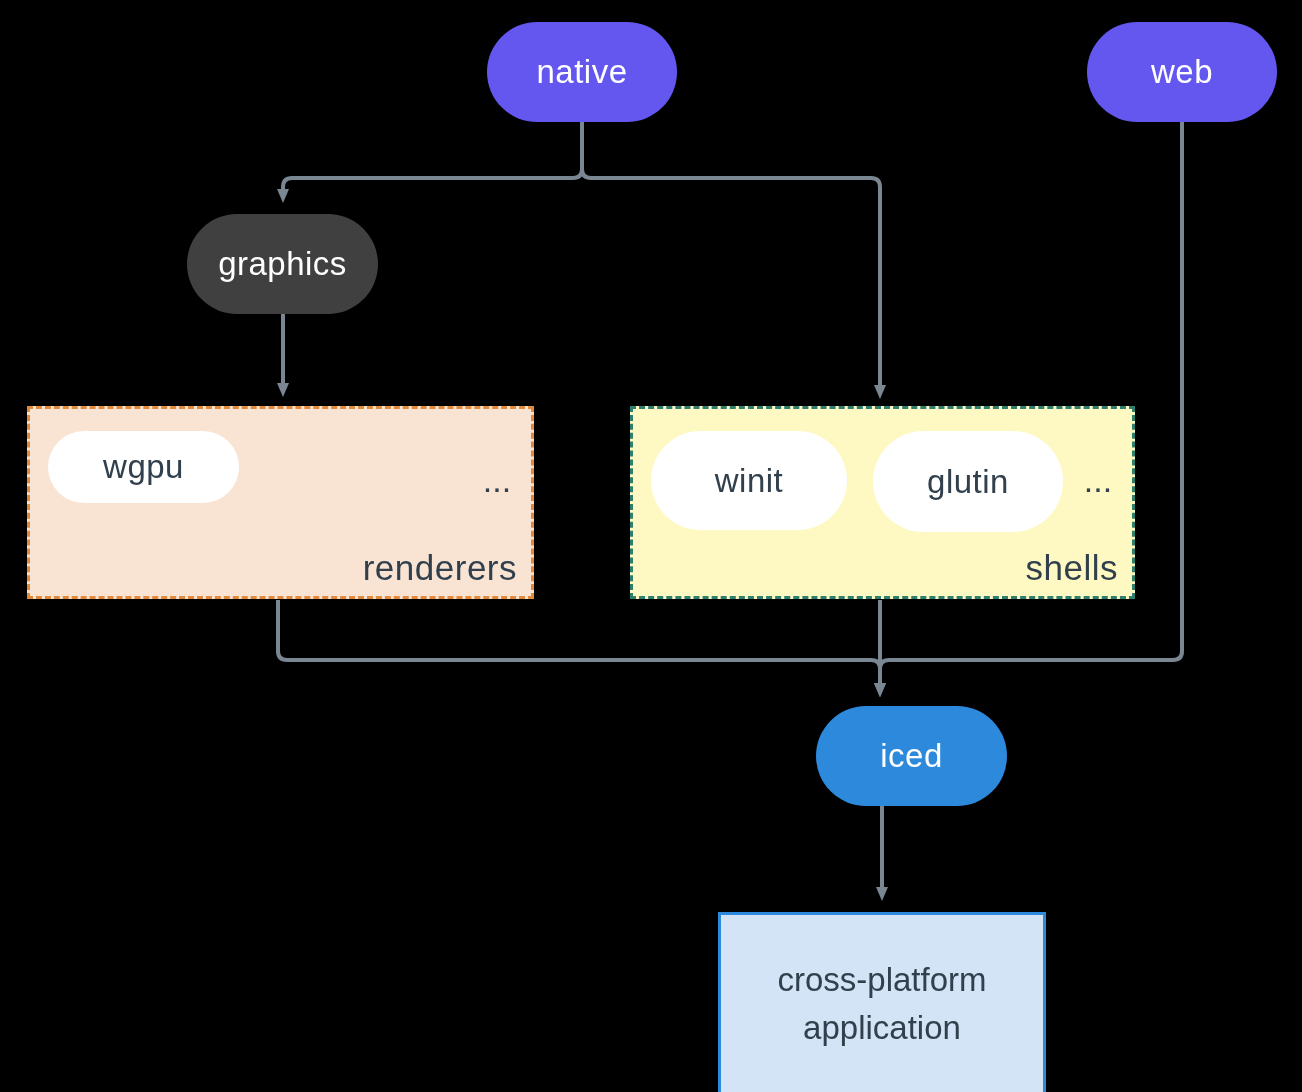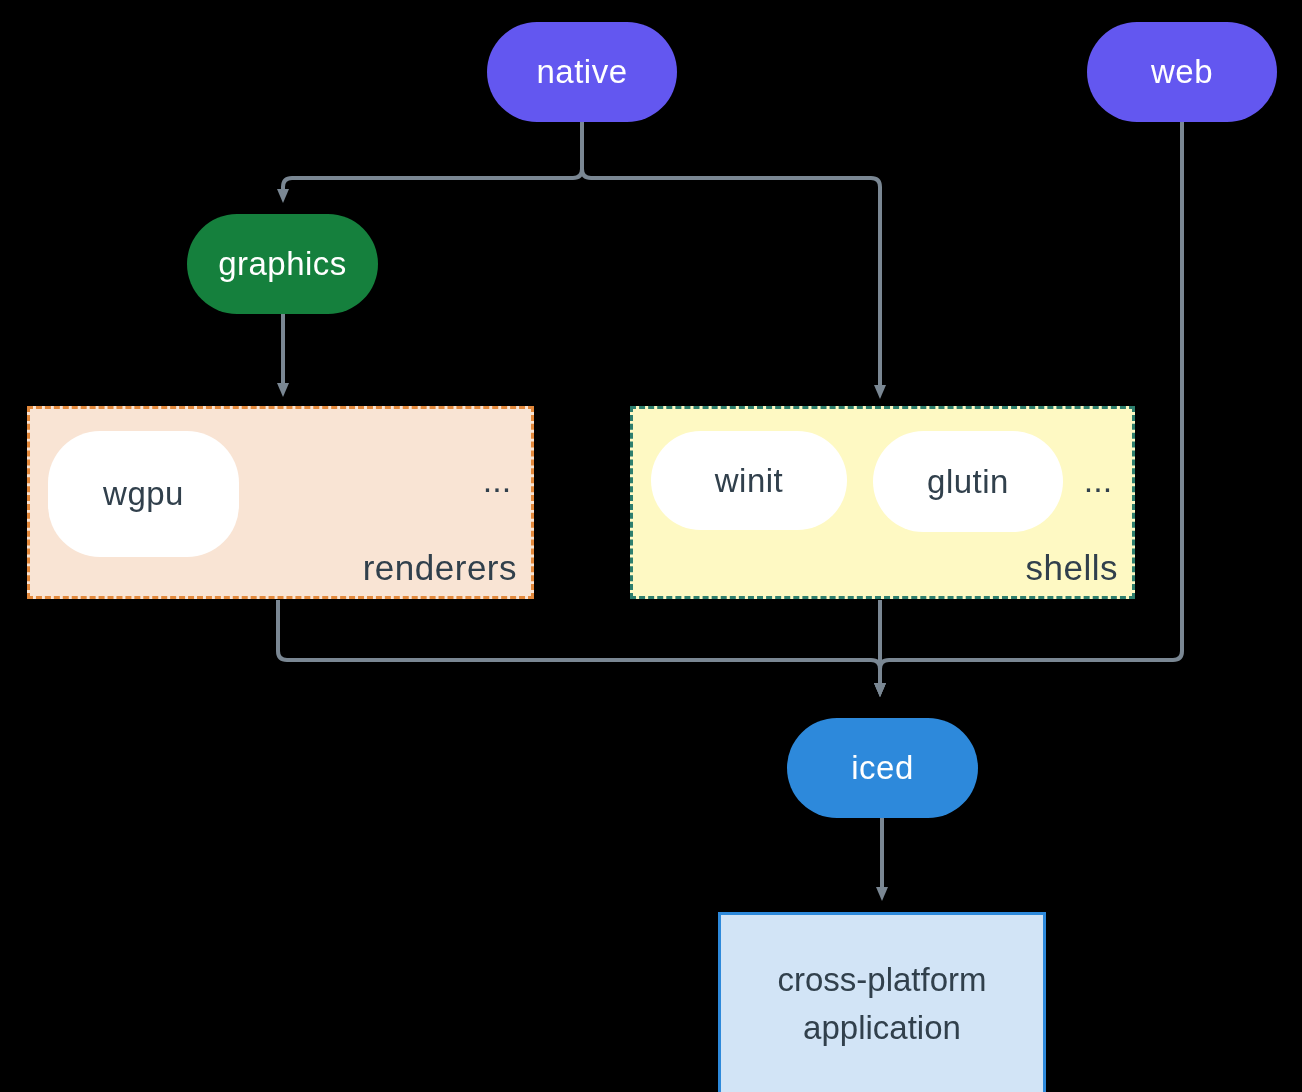--- a/index.html
+++ b/index.html
@@ -17,21 +17,21 @@
   .pill {
     position: absolute;
     border-radius: 52px;
     display: flex;
     align-items: center;
     justify-content: center;
     font-size: 33px;
     letter-spacing: 0.5px;
   }
   .pill.purple { background: #6357F0; color: #FFFFFF; }
-  .pill.orange { background: #15803d; color: #FFFFFF; }
+  .pill.orange { background: #404040; color: #FFFFFF; }
   .pill.blue   { background: #2D89DB; color: #FFFFFF; }
   .pill.white  { background: #FFFFFF; color: #31404C; }
   .group { position: absolute; }
   .group.renderers { background: #F9E4D4; border: 3px dashed #E3893C; }
   .group.shells    { background: #fef9c3; border: 3px dashed #2E7F6E; }
   .dots {
     position: absolute;
     display: flex;
     align-items: center;
     justify-content: center;
@@ -86,39 +86,39 @@
 
   <div class="pill purple" style="left:1087px; top:22px; width:190px; height:100px;">
     <span>web</span>
   </div>
 
   <div class="pill orange" style="left:187px; top:214px; width:191px; height:100px;">
     <span>graphics</span>
   </div>
 
   <div class="group renderers" style="left:27px; top:406px; width:507px; height:193px;">
-    <div class="pill white" style="left:18px; top:22px; width:191px; height:126px;">
+    <div class="pill white" style="left:18px; top:22px; width:191px; height:72px;">
       <span>wgpu</span>
     </div>
     <span class="dots" style="left:442px; top:22px; width:50px; height:99px;">...</span>
     <span class="group-label">renderers</span>
   </div>
 
   <div class="group shells" style="left:630px; top:406px; width:505px; height:193px;">
     <div class="pill white" style="left:18px; top:22px; width:196px; height:99px;">
       <span>winit</span>
     </div>
     <div class="pill white" style="left:240px; top:22px; width:190px; height:101px;">
       <span>glutin</span>
     </div>
     <span class="dots" style="left:440px; top:22px; width:50px; height:99px;">...</span>
     <span class="group-label">shells</span>
   </div>
 
-  <div class="pill blue" style="left:787px; top:706px; width:191px; height:100px;margin-top:12px;">
+  <div class="pill blue" style="left:816px; top:706px; width:191px; height:100px;">
     <span>iced</span>
   </div>
 
   <div class="app-box" style="left:718px; top:912px; width:328px; height:184px;">
     <span>cross-platform application</span>
   </div>
 
 </div>
 
 </body></html>

